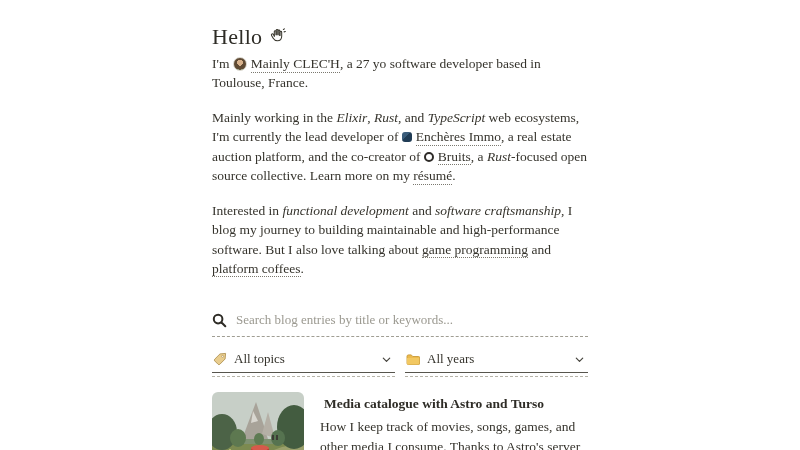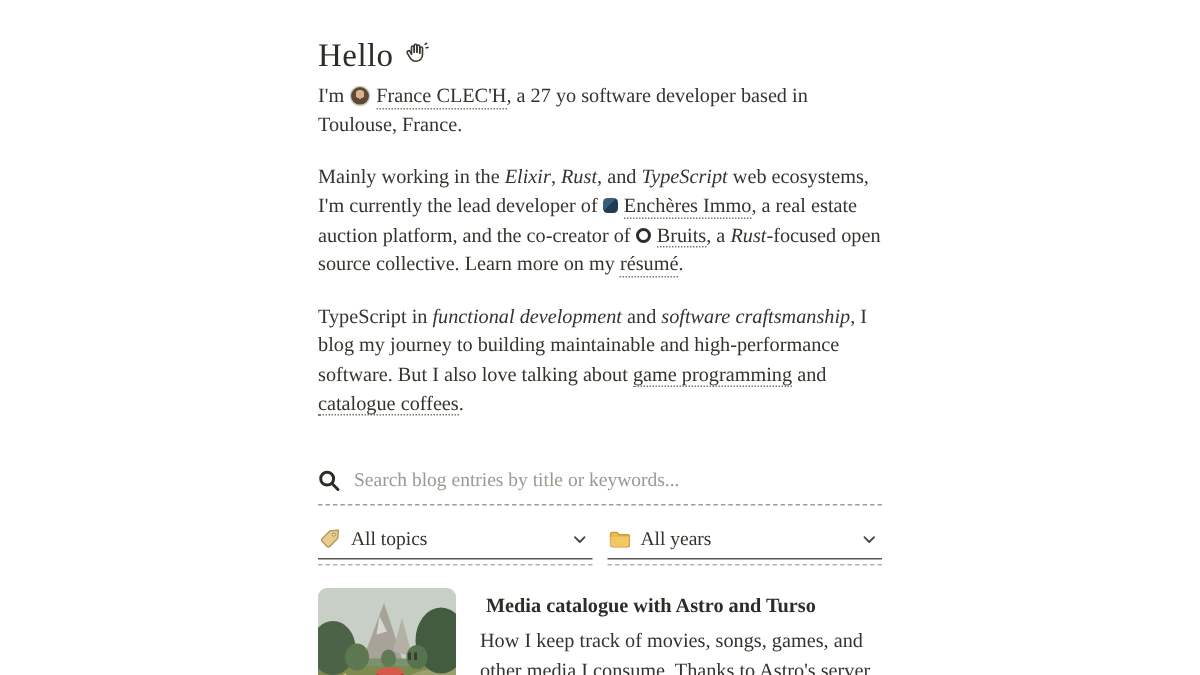--- a/index.html
+++ b/index.html
@@ -92,23 +92,23 @@
         <path d="M7.5 13V6.5a1.3 1.3 0 0 1 2.6 0V11"></path>
         <path d="M10.1 11V4.8a1.3 1.3 0 0 1 2.6 0V11"></path>
         <path d="M12.7 11V5.6a1.3 1.3 0 0 1 2.6 0V12"></path>
         <path d="M15.3 12V7.4a1.3 1.3 0 0 1 2.6 0v5.8c0 3.6-2.5 6.3-6 6.3-2.8 0-4.6-1.2-6-3.6l-2.3-4a1.5 1.5 0 0 1 2.6-1.5l1.3 2.2"></path>
         <path d="M20.3 3.6l1.5-1"></path>
         <path d="M21.3 6.9l1.8-.4"></path>
       </svg>
     </span>
   </h1>
 
-  <p class="intro"><span>I'm </span><span class="inline-icon avatar-image"></span><a href="#" class="dotted-link">France CLEC'H</a><span>, a 27 yo software developer based in Toulouse, France.</span></p>
+  <p class="intro"><span>I'm </span><span class="inline-icon avatar-image"></span><a href="#" class="dotted-link">Mainly CLEC'H</a><span>, a 27 yo software developer based in Toulouse, France.</span></p>
   <p class="intro"><span>Mainly working in the </span><em>Elixir</em><span>, </span><em>Rust</em><span>, and </span><em>TypeScript</em><span> web ecosystems, I'm currently the lead developer of </span><span class="inline-icon encheres-immo-favicon"></span><a href="#" class="dotted-link">Enchères Immo</a><span>, a real estate auction platform, and the co-creator of </span><span class="inline-icon bruits-favicon"></span><a href="#" class="dotted-link">Bruits</a><span>, a </span><em>Rust</em><span>-focused open source collective. Learn more on my </span><a href="#" class="dotted-link">résumé</a><span>.</span></p>
-  <p class="intro"><span>TypeScript in </span><em>functional development</em><span> and </span><em>software craftsmanship</em><span>, I blog my journey to building maintainable and high-performance software. But I also love talking about </span><a href="#" class="dotted-link">game programming</a><span> and </span><a href="#" class="dotted-link">catalogue coffees</a><span>.</span></p>
+  <p class="intro"><span>Interested in </span><em>functional development</em><span> and </span><em>software craftsmanship</em><span>, I blog my journey to building maintainable and high-performance software. But I also love talking about </span><a href="#" class="dotted-link">game programming</a><span> and </span><a href="#" class="dotted-link">platform coffees</a><span>.</span></p>
 
   <div class="search-row">
     <span style="display:flex;">
       <svg width="15" height="15" viewBox="0 0 15 15" fill="none">
         <circle cx="6.1" cy="6.1" r="4.3" stroke="#2e2c26" stroke-width="2"></circle>
         <line x1="9.5" y1="9.5" x2="13.3" y2="13.3" stroke="#2e2c26" stroke-width="2" stroke-linecap="round"></line>
       </svg>
     </span>
     <input class="search-input" type="text" placeholder="Search blog entries by title or keywords..." style="">
   </div>

